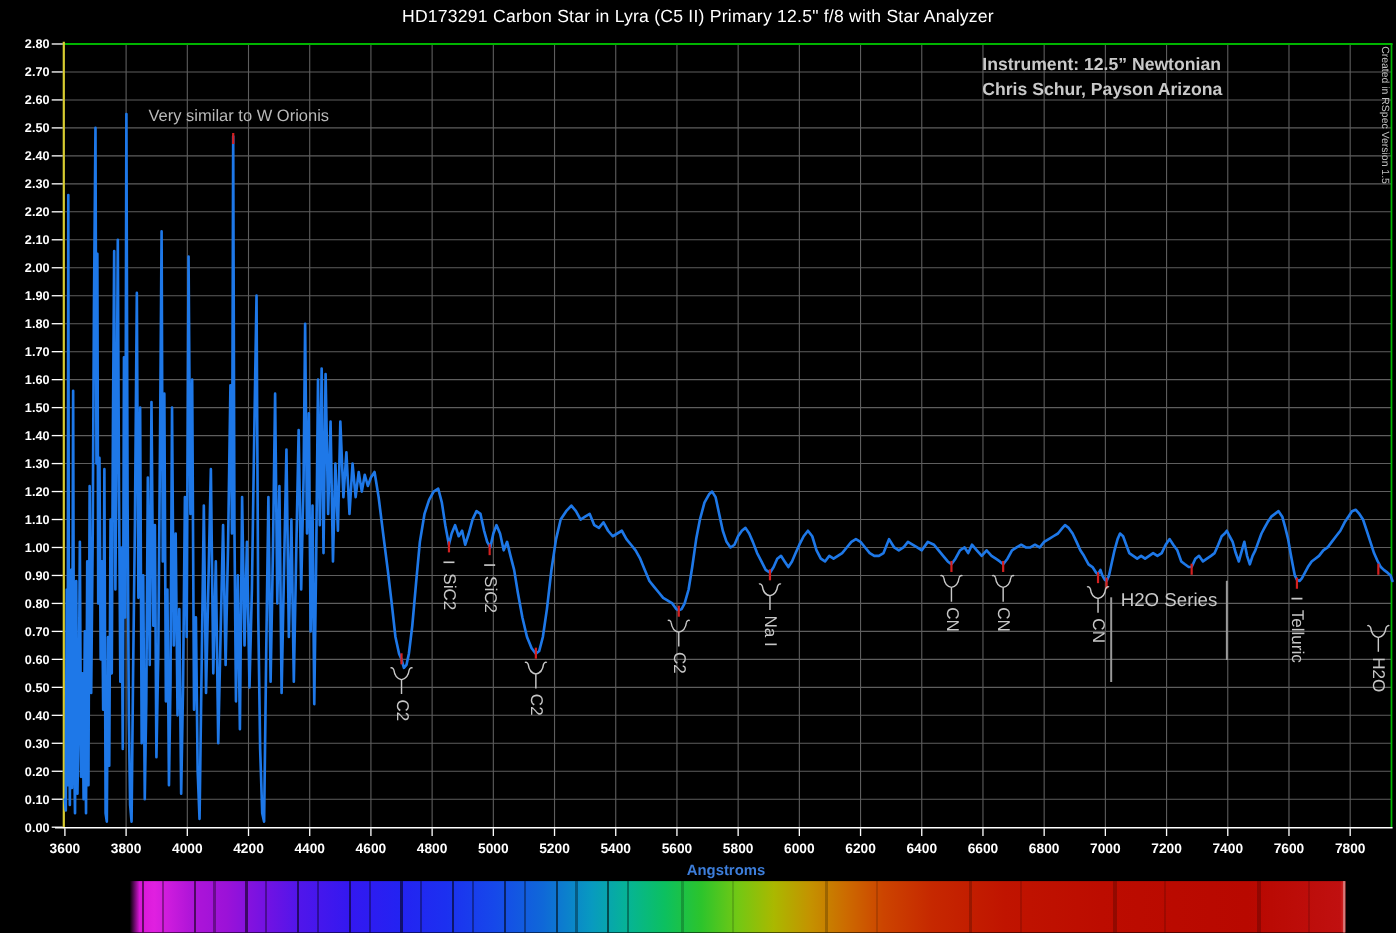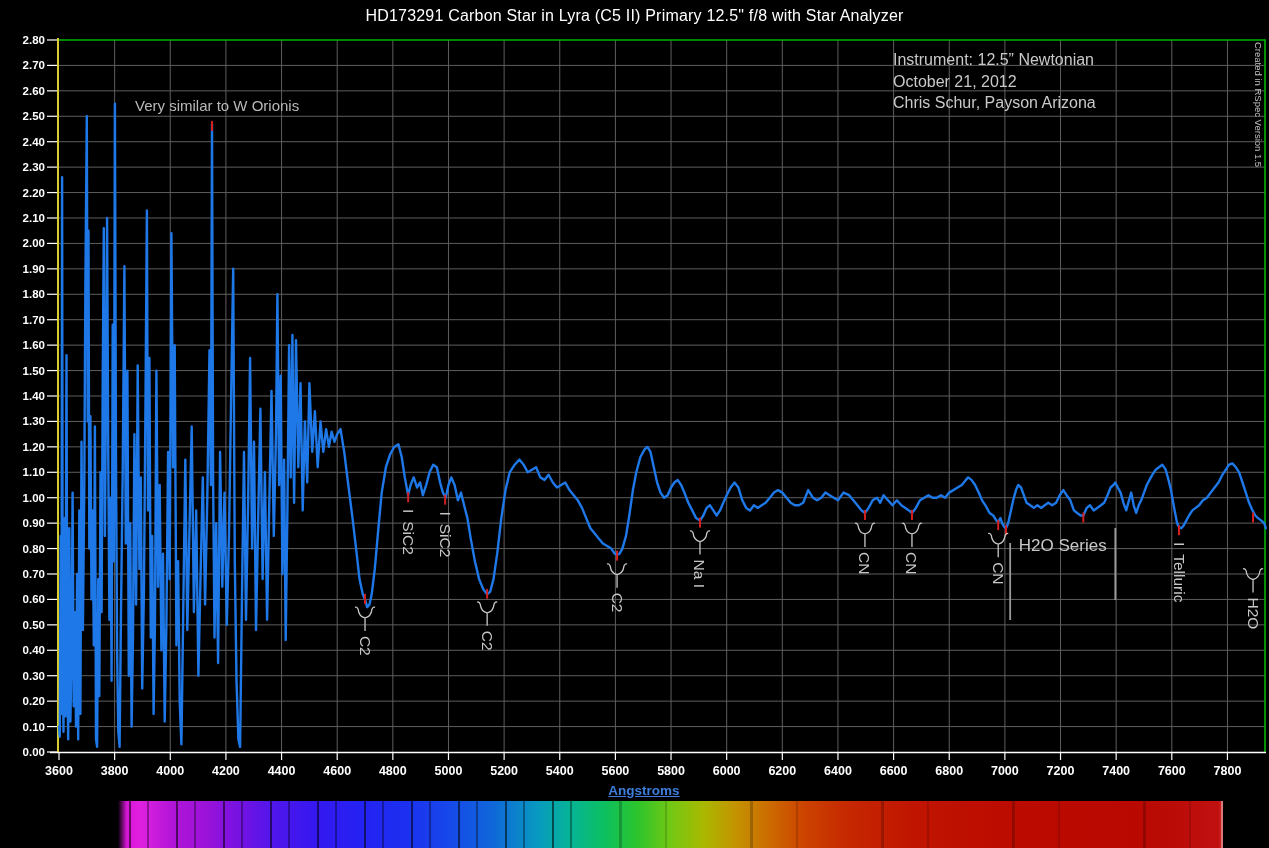--- a/index.html
+++ b/index.html
@@ -1,28 +1,28 @@
 <!DOCTYPE html>
 <html><head>
 <meta charset="utf-8">
 <style>
   html,body{margin:0;padding:0;background:#000;}
   .stage{position:relative;width:1269px;height:848px;background:#000;overflow:hidden;
          font-family:"Liberation Sans",sans-serif;}
   .page-title{position:absolute;top:7px;left:0;width:100%;text-align:center;
               color:#ffffff;font-size:16px;letter-spacing:0.2px;}
   #chart{position:absolute;left:0;top:0;}
-  .info-block{position:absolute;left:893px;top:49px;color:#c9c9c9;font-weight:normal;
+  .info-block{position:absolute;left:893px;top:49px;color:#c9c9c9;font-weight:bold;
               font-size:16px;line-height:21.5px;white-space:nowrap;}
   .info-block span{display:block;}
   .note{position:absolute;left:135px;top:73px;color:#b9b9b9;font-size:15px;margin-top:24px;}
   .watermark{position:absolute;left:1264px;top:42px;color:#c2c2c2;font-size:9.5px;
              transform:rotate(90deg);transform-origin:0 0;white-space:nowrap;}
-  .xlabel{position:absolute;left:544px;top:783px;width:200px;text-align:center;
-          font-weight:bold;font-size:13.5px;text-decoration:underline;}
+  .xlabel{position:absolute;left:560px;top:783px;width:200px;text-align:center;
+          font-weight:bold;font-size:13.5px;}
   .color-bar{position:absolute;left:118px;top:801px;width:1105px;height:47px;
     background:linear-gradient(90deg,
       #000000 0%, #d816d8 0.8%, #e020e0 2%, #b015d8 5%, #9b12d8 8%,
       #7512e2 11%, #5016ea 14%, #3418f0 18%, #2422f2 22%, #1c30f0 26%,
       #1648ea 30%, #0f68d8 34%, #089ac0 38%, #06b495 41%, #0cc060 44%,
       #2cc42c 47%, #72c814 50%, #aab800 53%, #c49200 56%, #cc6a00 59%,
       #cc4400 62%, #c62800 66%, #c01400 72%, #bc0c00 80%, #b80800 92%,
       #c01010 99.6%, #d83030 100%);}
   .bar-stripes1{position:absolute;left:0;top:0;bottom:0;width:42%;
     background:repeating-linear-gradient(90deg,
@@ -241,21 +241,20 @@
       <text x="1253.0344" y="597.5103" transform="rotate(90 1253.0344 597.5103)" text-anchor="start" dominant-baseline="central" class="ann">H2O</text>
       <line x1="1010.1658" y1="543" x2="1010.1658" y2="620" stroke="#9a9a9a" stroke-width="1.8"></line>
       <line x1="1115.3254" y1="528" x2="1115.3254" y2="600" stroke="#9a9a9a" stroke-width="1.8"></line>
       <text x="1062.7456" y="551" text-anchor="middle" class="bandtext">H2O Series</text>
     </svg>
 
   <div class="note">Very similar to W Orionis</div>
 
   <div class="info-block">
     <span>Instrument:  12.5” Newtonian</span>
-    <span>October 21, 2012</span>
     <span>Chris Schur, Payson Arizona</span>
   </div>
 
   <div class="watermark">Created in RSpec Version 1.5</div>
 
   <div class="xlabel" id="xlabel" style="color: rgb(61, 126, 219);">Angstroms</div>
 
   <div class="color-bar">
     <div class="bar-stripes1"></div>
     <div class="bar-stripes2"></div>

